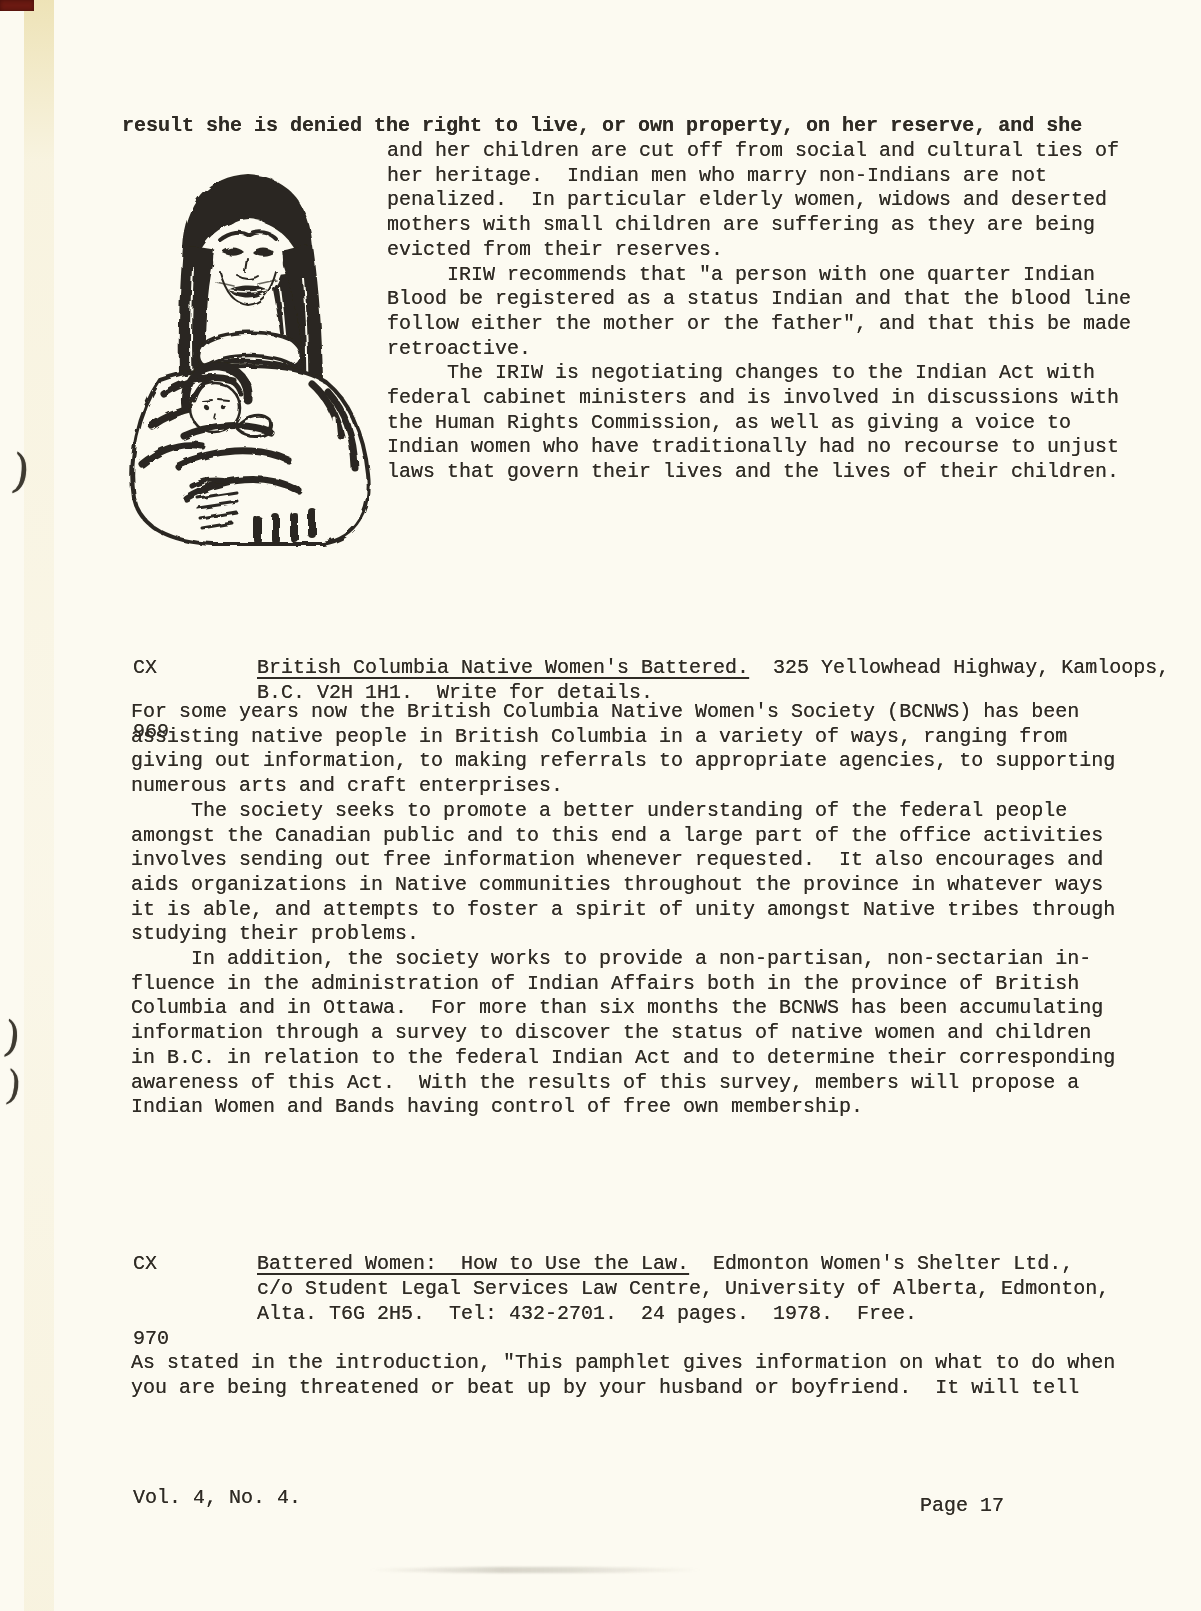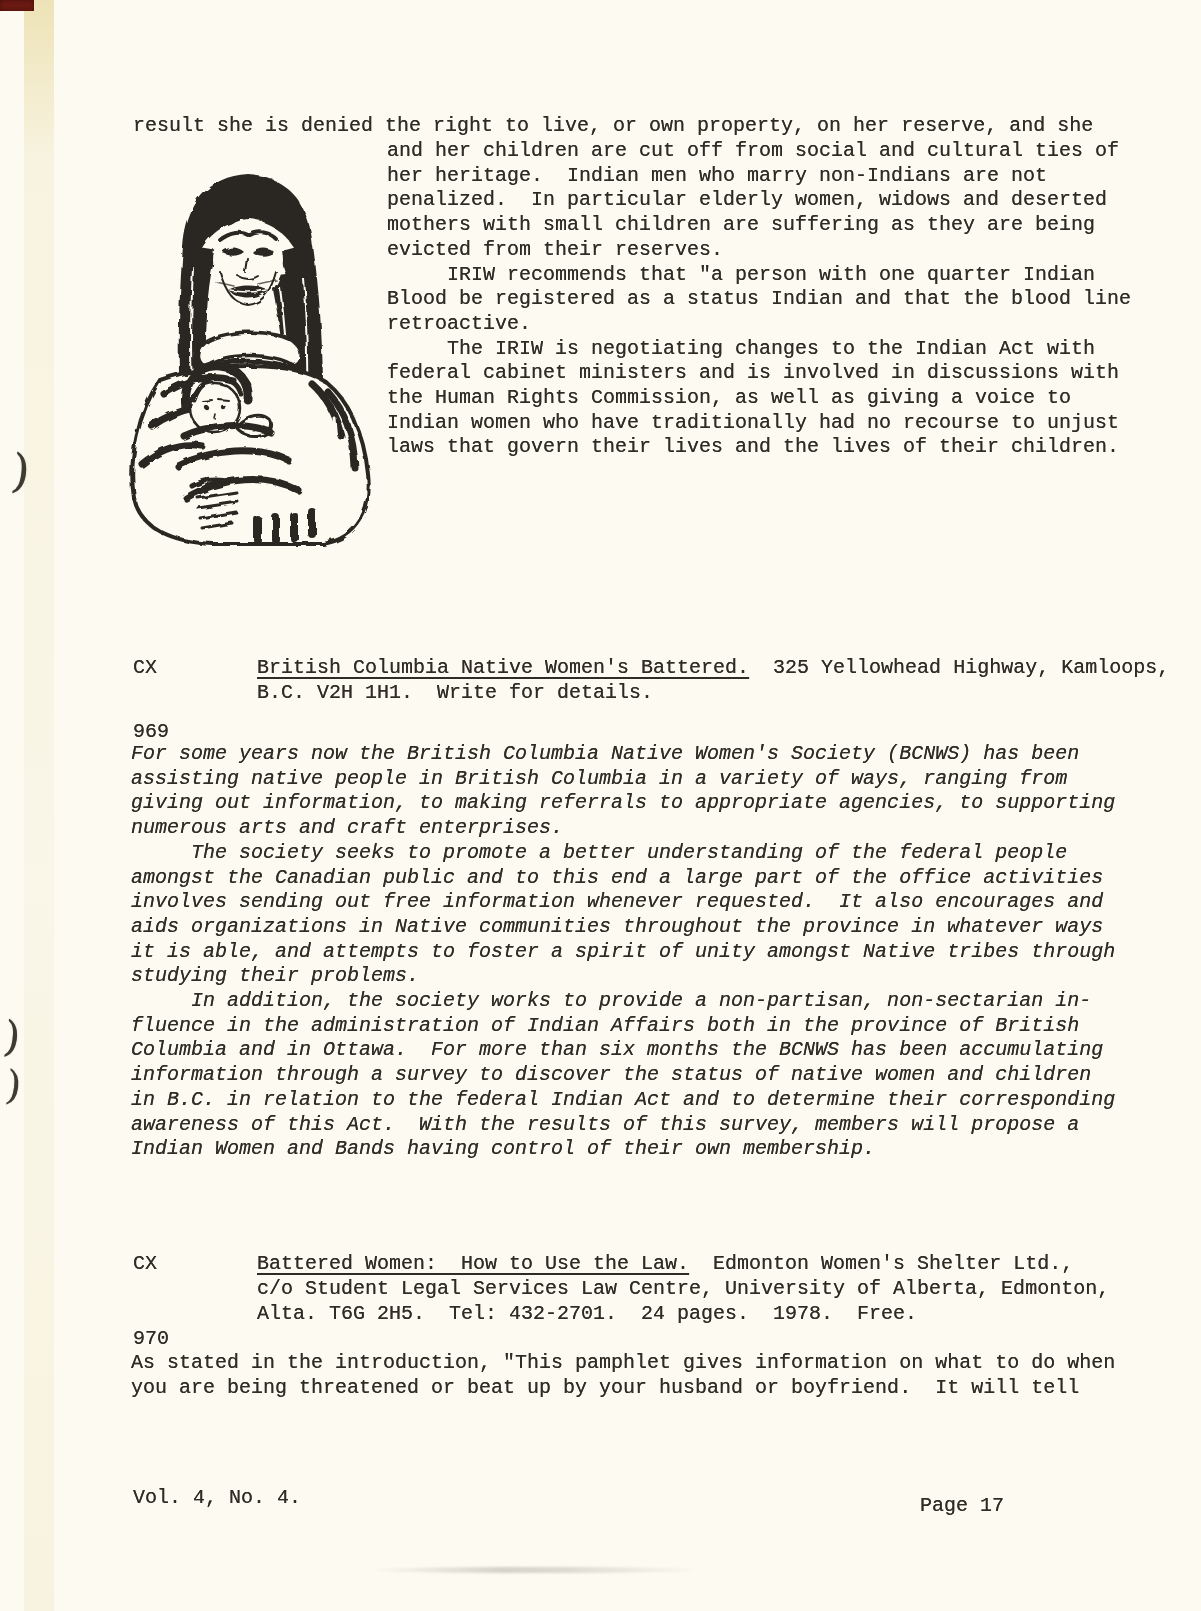--- a/index.html
+++ b/index.html
@@ -108,62 +108,63 @@
       <path d="M88,330 C125,308 170,306 200,322" stroke="#2b2820" stroke-width="7" fill="none"></path>
 
       <path d="M94,318 C104,312 120,310 132,314" stroke="#2b2820" stroke-width="5" fill="none"></path>
       <path d="M100,330 L138,324" stroke="#2b2820" stroke-width="3" fill="none"></path>
       <path d="M100,340 L140,334" stroke="#2b2820" stroke-width="3" fill="none"></path>
       <path d="M102,350 L138,344" stroke="#2b2820" stroke-width="3" fill="none"></path>
       <path d="M104,360 L134,355" stroke="#2b2820" stroke-width="3" fill="none"></path>
     </g>
   </svg>
 
-  <div class="tl" style="left:133px;top:114px;">result she is denied the right to live, or own property, on her reserve, and she</div>
+  <div class="tl" style="left:122px;top:114px;font-weight:bold;">result she is denied the right to live, or own property, on her reserve, and she</div>
   <div class="block" style="left:387px;top:139px;">
       <div class="row">and her children are cut off from social and cultural ties of</div>
       <div class="row">her heritage.  Indian men who marry non-Indians are not</div>
       <div class="row">penalized.  In particular elderly women, widows and deserted</div>
       <div class="row">mothers with small children are suffering as they are being</div>
       <div class="row">evicted from their reserves.</div>
       <div class="row">     IRIW recommends that "a person with one quarter Indian</div>
       <div class="row">Blood be registered as a status Indian and that the blood line</div>
+      <div class="row">follow either the mother or the father", and that this be made</div>
       <div class="row">retroactive.</div>
       <div class="row">     The IRIW is negotiating changes to the Indian Act with</div>
       <div class="row">federal cabinet ministers and is involved in discussions with</div>
       <div class="row">the Human Rights Commission, as well as giving a voice to</div>
       <div class="row">Indian women who have traditionally had no recourse to unjust</div>
       <div class="row">laws that govern their lives and the lives of their children.</div>
     </div>
 
   <div>
     <div class="tl" style="left:133px;top:656px;">CX</div>
     <div class="tl" style="left:133px;top:681px;margin-top:39px;">969</div>
     <div class="tl" style="left:257px;top:656px;"><span class="u">British Columbia Native Women's Battered.</span><span>  325 Yellowhead Highway, Kamloops,</span></div>
     <div class="tl" style="left:257px;top:681px;">B.C. V2H 1H1.  Write for details.</div>
   </div>
 
-  <div class="block" style="left:131px;top:742px;font-style:italic;">
+  <div class="block" style="left:131px;top:700px;">
       <div class="row">For some years now the British Columbia Native Women's Society (BCNWS) has been</div>
       <div class="row">assisting native people in British Columbia in a variety of ways, ranging from</div>
       <div class="row">giving out information, to making referrals to appropriate agencies, to supporting</div>
       <div class="row">numerous arts and craft enterprises.</div>
       <div class="row">     The society seeks to promote a better understanding of the federal people</div>
       <div class="row">amongst the Canadian public and to this end a large part of the office activities</div>
       <div class="row">involves sending out free information whenever requested.  It also encourages and</div>
       <div class="row">aids organizations in Native communities throughout the province in whatever ways</div>
       <div class="row">it is able, and attempts to foster a spirit of unity amongst Native tribes through</div>
       <div class="row">studying their problems.</div>
       <div class="row">     In addition, the society works to provide a non-partisan, non-sectarian in-</div>
       <div class="row">fluence in the administration of Indian Affairs both in the province of British</div>
       <div class="row">Columbia and in Ottawa.  For more than six months the BCNWS has been accumulating</div>
       <div class="row">information through a survey to discover the status of native women and children</div>
       <div class="row">in B.C. in relation to the federal Indian Act and to determine their corresponding</div>
       <div class="row">awareness of this Act.  With the results of this survey, members will propose a</div>
-      <div class="row">Indian Women and Bands having control of their own membership.</div>
+      <div class="row">Indian Women and Bands having control of free own membership.</div>
     </div>
 
   <div>
     <div class="tl" style="left:133px;top:1252px;">CX</div>
     <div class="tl" style="left:133px;top:1299px;margin-top:28px;">970</div>
     <div class="tl" style="left:257px;top:1252px;"><span class="u">Battered Women:  How to Use the Law.</span><span>  Edmonton Women's Shelter Ltd.,</span></div>
     <div class="tl" style="left:257px;top:1277px;">c/o Student Legal Services Law Centre, University of Alberta, Edmonton,</div>
     <div class="tl" style="left:257px;top:1302px;">Alta. T6G 2H5.  Tel: 432-2701.  24 pages.  1978.  Free.</div>
   </div>
 

